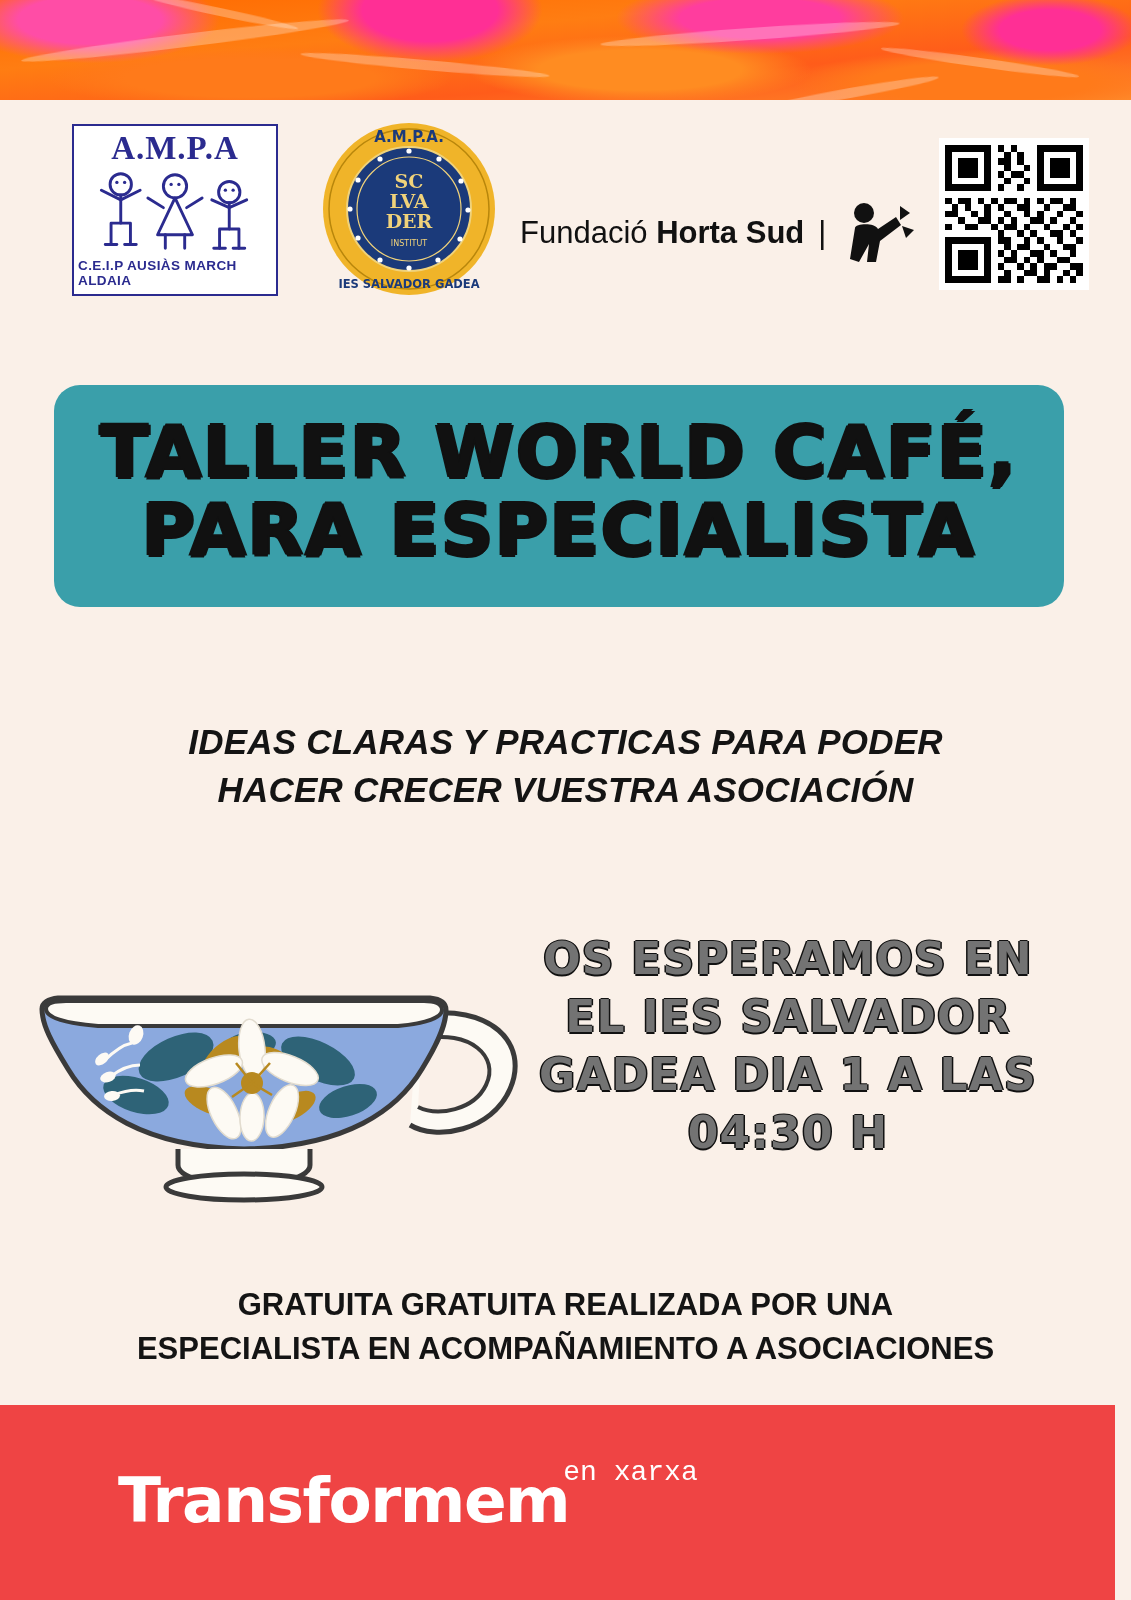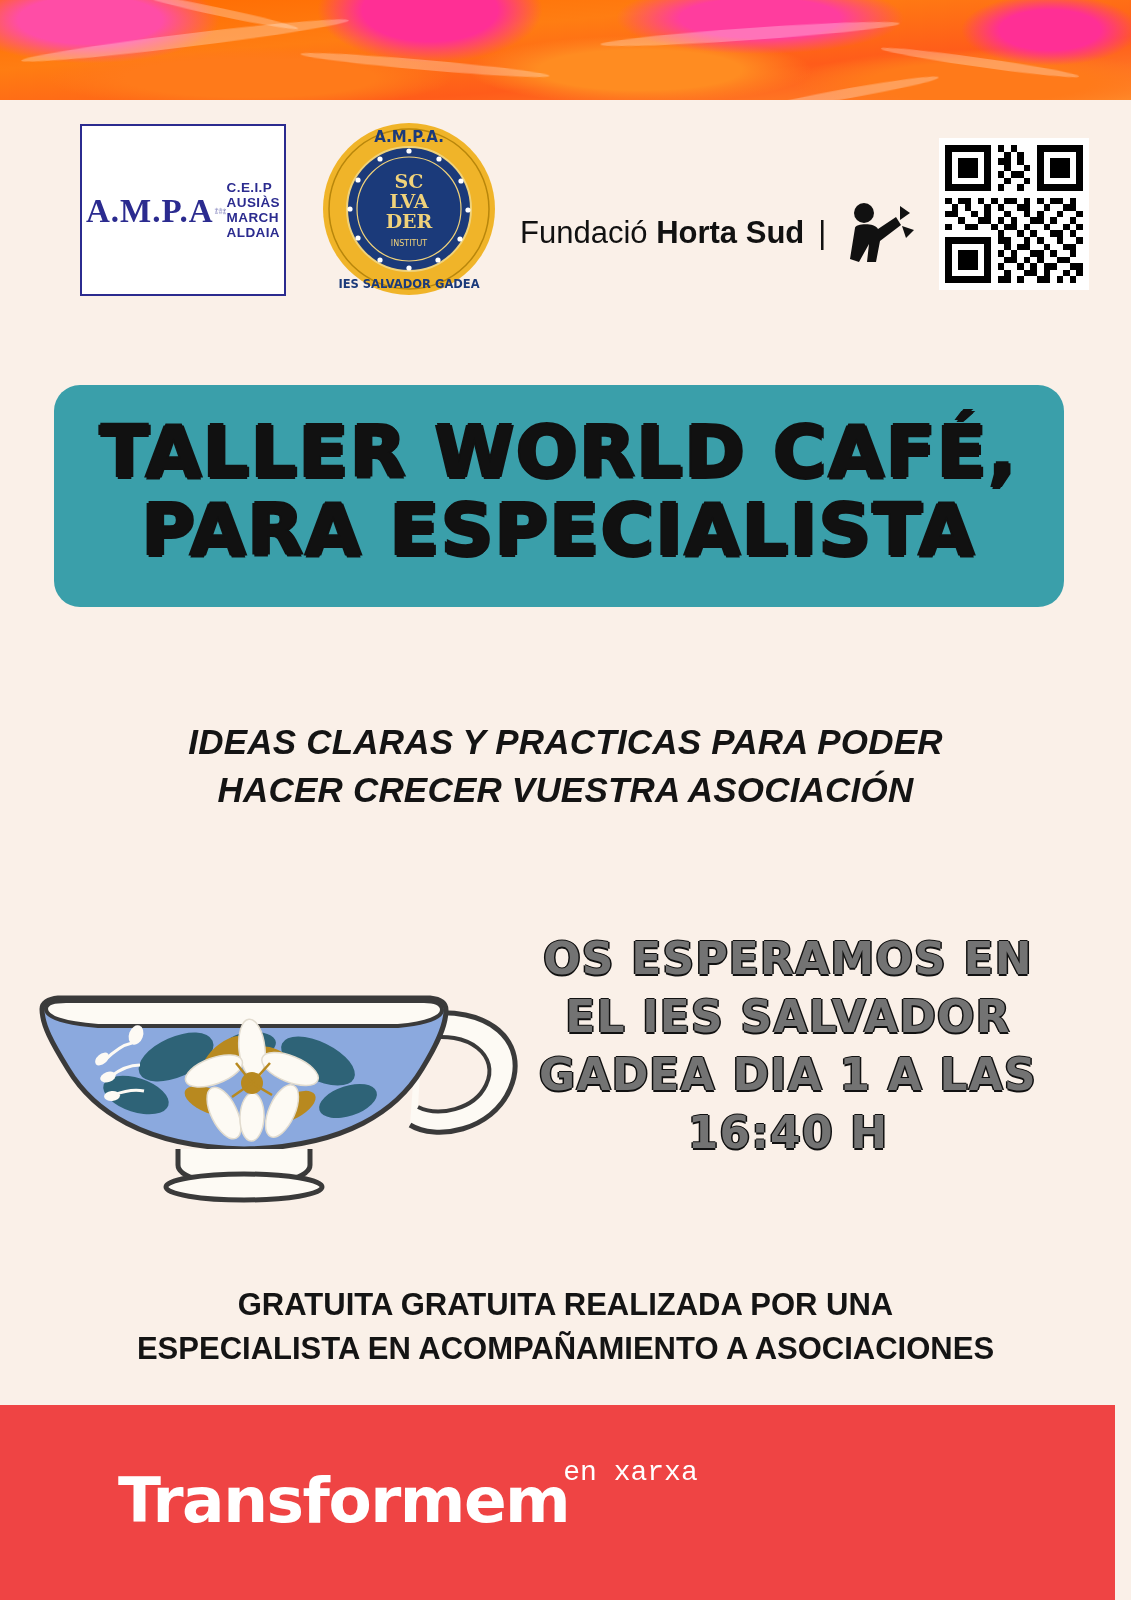--- a/index.html
+++ b/index.html
@@ -52,25 +52,24 @@
   }
 
   
   .ampa-ceip {
     position: absolute;
     left: 72px; top: 12px;
     width: 206px; height: 172px;
     background: #ffffff;
     border: 2px solid #2b2b8f;
     display: flex;
-    flex-direction: row;
+    flex-direction: column;
     align-items: center;
     justify-content: space-between;
     padding: 6px 4px 4px 4px;
-    margin-left: 8px;
   }
   .ampa-ceip .ampa-title {
     font-family: "Liberation Serif", serif;
     font-weight: bold;
     font-size: 33px;
     color: #2b2b8f;
     letter-spacing: 1px;
     line-height: 1;
   }
   .ampa-ceip .ampa-sub {
@@ -501,21 +500,21 @@
       <path d="M234 118 L252 98"></path>
     <path d="M234 118 L254 130"></path>
       <path d="M234 118 L214 132"></path>
   </g>
 </svg>
 
 <div class="event">
   <div>OS ESPERAMOS EN</div>
   <div>EL IES SALVADOR</div>
   <div>GADEA DIA 1 A LAS</div>
-  <div>16:40 H</div>
+  <div>04:30 H</div>
 </div>
 
 <div class="note">
   <div>GRATUITA GRATUITA REALIZADA POR UNA</div>
   <div>ESPECIALISTA EN ACOMPAÑAMIENTO A ASOCIACIONES</div>
 </div>
 
 <div class="footer">
   <div class="brand">
     <span class="b1">Transformem</span>

